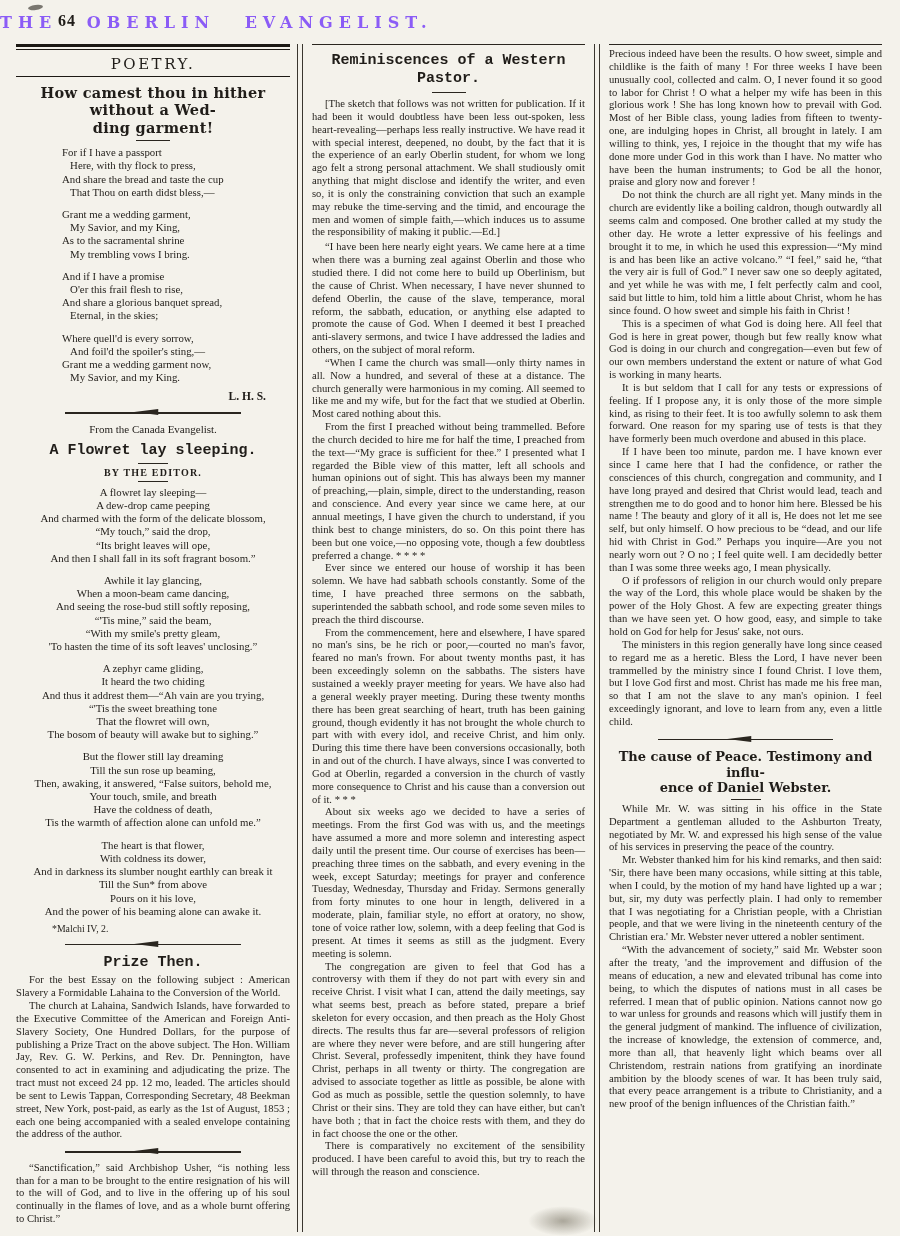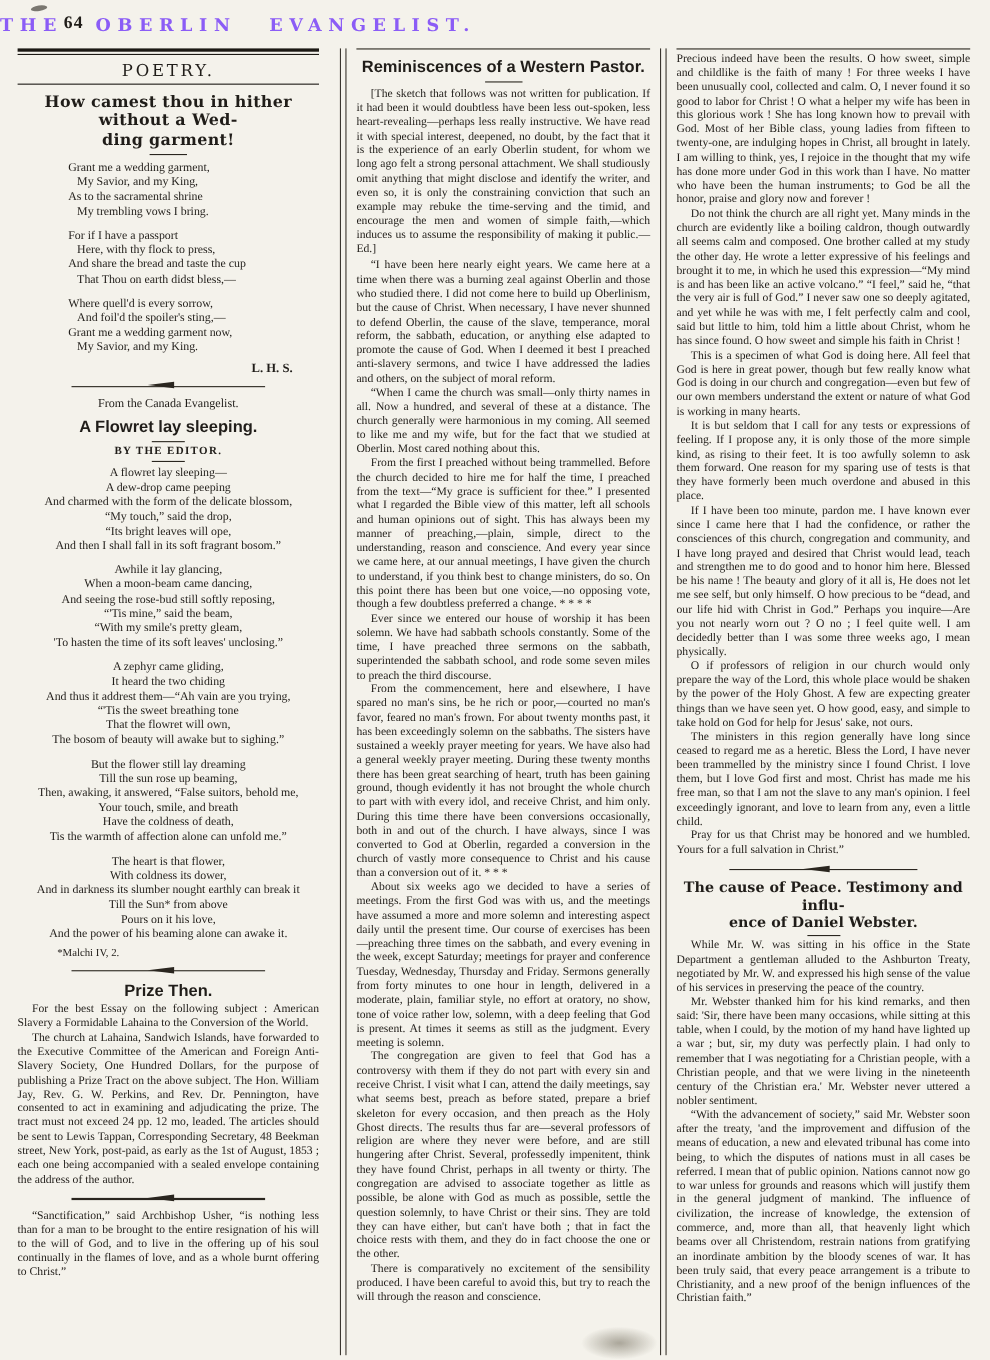--- a/index.html
+++ b/index.html
@@ -13,33 +13,33 @@
   }
   .page-header{position:relative;height:42px;}
   .page-number{position:absolute;left:26px;top:12px;font-size:16px;font-weight:700;letter-spacing:1px;margin-left:32px;}
   .masthead{
     position:absolute;left:0;right:0;top:13px;text-align:left;
     font-family:"DejaVu Serif","Liberation Serif",serif;
     font-size:16px;font-weight:600;letter-spacing:6px;word-spacing:18px;color:#8b5cf6;
   }
   .columns{display:flex;align-items:stretch;padding:0 10px 0 14px;height:1190px;}
   .col{overflow:hidden;}
-  .col-left{width:274px;flex:0 0 274px;padding:0 18px 0 2px;}
+  .col-left{width:274px;flex:0 0 274px;padding:0 6px 0 2px;}
   .col-mid,.col-right{flex:1 1 0;padding:0 8px;}
   .col-sep{flex:0 0 4px;margin:2px 1px 0 1px;border-left:1.4px solid #3a362f;border-right:1.4px solid #3a362f;}
   .double-rule{border-top:3px solid #1c1914;border-bottom:1px solid #1c1914;height:2px;margin:2px 0 0;}
   .rule{border-top:1.4px solid #1c1914;margin:2px 0;}
   .top-rule{border-top:1.8px solid #2a261f;margin:2px 0 3px;}
   .section-title{
     margin:5px 0 3px;text-align:center;font-weight:400;
     font-family:"DejaVu Serif",serif;font-size:15px;letter-spacing:2.5px;
   }
   .article-title{margin:7px 0 1px;text-align:center;font-weight:700;white-space:pre-line;line-height:1.2;}
   .t-fat{font-family:"DejaVu Serif",serif;font-size:14.5px;letter-spacing:.3px;}
-  .t-lg{font-family:Liberation Sans, sans-serif;font-size:15px;}
+  .t-lg{font-family:Liberation Mono, monospace;font-size:15px;}
   .t-md{font-family:"DejaVu Serif",serif;font-size:13px;}
   .title-dash{width:34px;border-top:1.3px solid #2a261f;margin:4px auto 5px;}
   .dash-sm{width:30px;margin:3px auto 3px;}
   .source-line{text-align:center;font-size:11px;margin-top:8px;}
   .byline{text-align:center;font-size:10px;font-weight:700;letter-spacing:1.2px;margin:1px 0;}
   .poem{margin:4px 0 2px;}
   .stanza{margin:0 0 9px;white-space:pre-wrap;font-size:10.8px;line-height:13.2px;}
   .poem-left{padding-left:46px;}
   .poem-center .stanza{text-align:center;}
   .signature{text-align:right;padding-right:24px;font-size:11.5px;font-weight:600;margin:-3px 0 2px;}
@@ -76,28 +76,32 @@
   <section class="col col-left">
     <div class="double-rule"></div>
     <h2 class="section-title">POETRY.</h2>
     <div class="rule"></div>
 
     <article>
       <h3 class="article-title t-fat">How camest thou in hither without a Wed-
 ding garment!</h3>
       <div class="title-dash"></div>
       <div class="poem poem-left">
+          <p class="stanza">For if I have a passport
+   Here, with thy flock to press,
+And share the bread and taste the cup
+   That Thou on earth didst bless,—</p>
           <p class="stanza">Grant me a wedding garment,
    My Savior, and my King,
 As to the sacramental shrine
    My trembling vows I bring.</p>
-          <p class="stanza">For if I have a passport
-   Here, with thy flock to press,
-And share the bread and taste the cup
-   That Thou on earth didst bless,—</p>
+          <p class="stanza">And if I have a promise
+   O'er this frail flesh to rise,
+And share a glorious banquet spread,
+   Eternal, in the skies;</p>
           <p class="stanza">Where quell'd is every sorrow,
    And foil'd the spoiler's sting,—
 Grant me a wedding garment now,
    My Savior, and my King.</p>
         </div>
       <div class="signature">L. H. S.</div>
     </article>
 
     <div class="divider"></div>
 
@@ -186,21 +190,20 @@
     <div class="top-rule"></div>
     <article>
       <div class="paras">
           <p class="body-p no-indent">Precious indeed have been the results. O how sweet, simple and childlike is the faith of many ! For three weeks I have been unusually cool, collected and calm. O, I never found it so good to labor for Christ ! O what a helper my wife has been in this glorious work ! She has long known how to prevail with God. Most of her Bible class, young ladies from fifteen to twenty-one, are indulging hopes in Christ, all brought in lately. I am willing to think, yes, I rejoice in the thought that my wife has done more under God in this work than I have. No matter who have been the human instruments; to God be all the honor, praise and glory now and forever !</p>
           <p class="body-p">Do not think the church are all right yet. Many minds in the church are evidently like a boiling caldron, though outwardly all seems calm and composed. One brother called at my study the other day. He wrote a letter expressive of his feelings and brought it to me, in which he used this expression—“My mind is and has been like an active volcano.” “I feel,” said he, “that the very air is full of God.” I never saw one so deeply agitated, and yet while he was with me, I felt perfectly calm and cool, said but little to him, told him a little about Christ, whom he has since found. O how sweet and simple his faith in Christ !</p>
           <p class="body-p">This is a specimen of what God is doing here. All feel that God is here in great power, though but few really know what God is doing in our church and congregation—even but few of our own members understand the extent or nature of what God is working in many hearts.</p>
           <p class="body-p">It is but seldom that I call for any tests or expressions of feeling. If I propose any, it is only those of the more simple kind, as rising to their feet. It is too awfully solemn to ask them forward. One reason for my sparing use of tests is that they have formerly been much overdone and abused in this place.</p>
           <p class="body-p">If I have been too minute, pardon me. I have known ever since I came here that I had the confidence, or rather the consciences of this church, congregation and community, and I have long prayed and desired that Christ would lead, teach and strengthen me to do good and to honor him here. Blessed be his name ! The beauty and glory of it all is, He does not let me see self, but only himself. O how precious to be “dead, and our life hid with Christ in God.” Perhaps you inquire—Are you not nearly worn out ? O no ; I feel quite well. I am decidedly better than I was some three weeks ago, I mean physically.</p>
           <p class="body-p">O if professors of religion in our church would only prepare the way of the Lord, this whole place would be shaken by the power of the Holy Ghost. A few are expecting greater things than we have seen yet. O how good, easy, and simple to take hold on God for help for Jesus' sake, not ours.</p>
           <p class="body-p">The ministers in this region generally have long since ceased to regard me as a heretic. Bless the Lord, I have never been trammelled by the ministry since I found Christ. I love them, but I love God first and most. Christ has made me his free man, so that I am not the slave to any man's opinion. I feel exceedingly ignorant, and love to learn from any, even a little child.</p>
-          <p class="body-p">Pray for us that Christ may be honored and we humbled. Yours for a full salvation in Christ.”</p>
         </div>
     </article>
 
     <div class="divider"></div>
 
     <article>
       <h3 class="article-title t-md">The cause of Peace.  Testimony and influ-
 ence of Daniel Webster.</h3>
       <div class="title-dash dash-sm"></div>
       <div class="paras">

